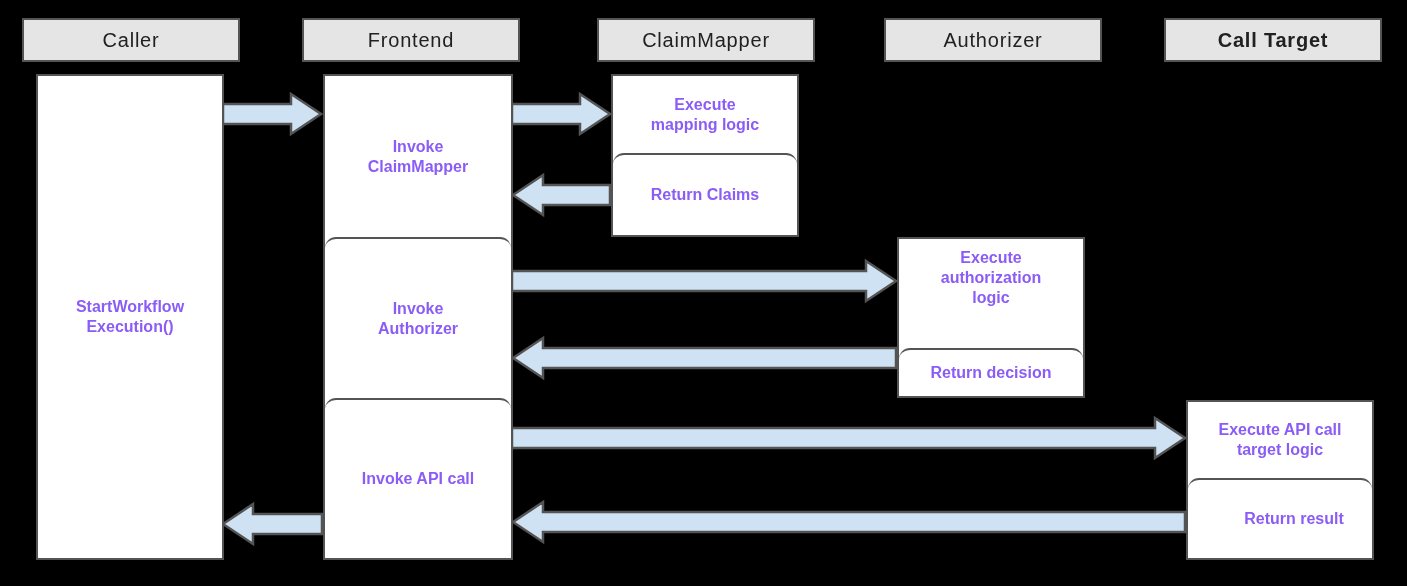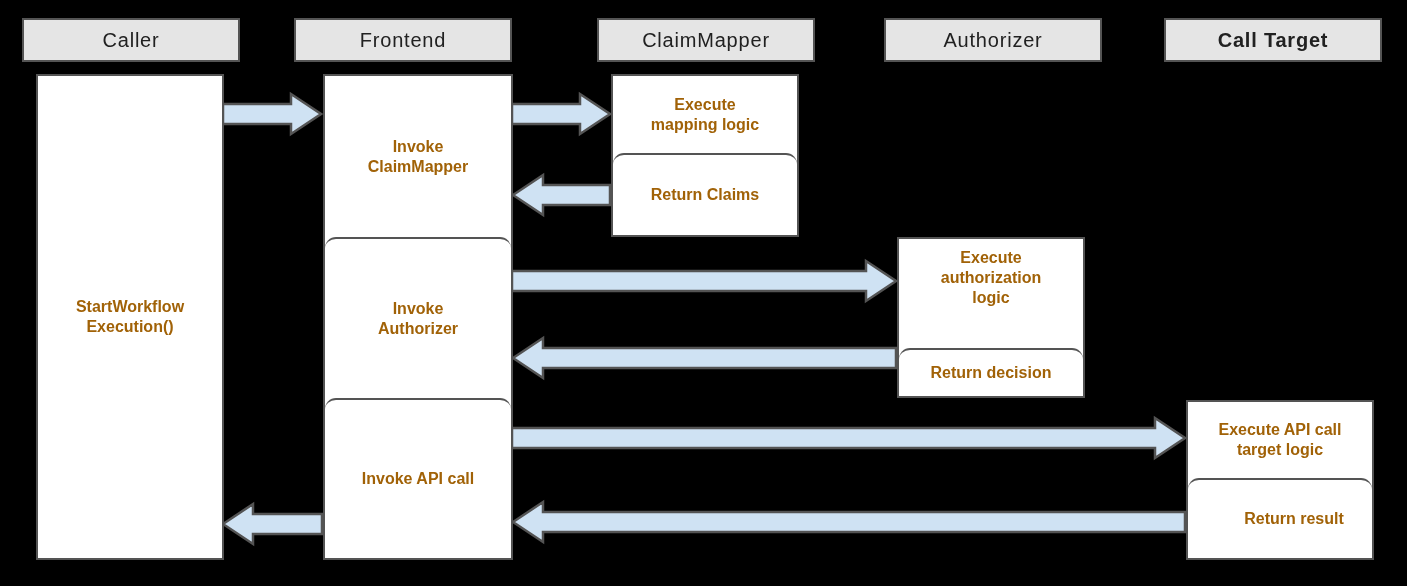--- a/index.html
+++ b/index.html
@@ -26,21 +26,21 @@
     border: 2px solid #545454;
     box-sizing: border-box;
     display: flex;
     align-items: center;
     justify-content: center;
     font-size: 20px;
     letter-spacing: 0.8px;
     color: #212121;
   }
   .hdr-caller      { left: 22px; }
-  .hdr-frontend    { left: 294px; }
+  .hdr-frontend    { left: 302px; }
   .hdr-claimmapper { left: 597px; }
   .hdr-authorizer  { left: 884px; }
   .hdr-calltarget  { left: 1164px; font-weight: bold; }
 
   
   .stack {
     position: absolute;
     background: #ffffff;
     border: 2px solid #545454;
     box-sizing: border-box;
@@ -53,21 +53,21 @@
     justify-content: center;
     box-sizing: border-box;
   }
   .cell + .cell { border-top: 2px solid #545454; border-radius: 11px; }
   .cell-label {
     font-size: 16px;
     font-weight: bold;
     line-height: 20px;
     text-align: center;
     white-space: pre-line;
-    color: #a16207;
+    color: #8b5cf6;
   }
 
   .stack-caller      { left: 36px;   top: 74px;  width: 188px; height: 486px; }
   .stack-frontend    { left: 323px;  top: 74px;  width: 190px; height: 486px; }
   .stack-claimmapper { left: 611px;  top: 74px;  width: 188px; height: 163px; }
   .stack-authorizer  { left: 897px;  top: 237px; width: 188px; height: 161px; }
   .stack-calltarget  { left: 1186px; top: 400px; width: 188px; height: 160px; }
 
   .stack-caller .cell { flex: 1; }
   .stack-frontend .cell-1, .stack-frontend .cell-2 { height: 161px; }

